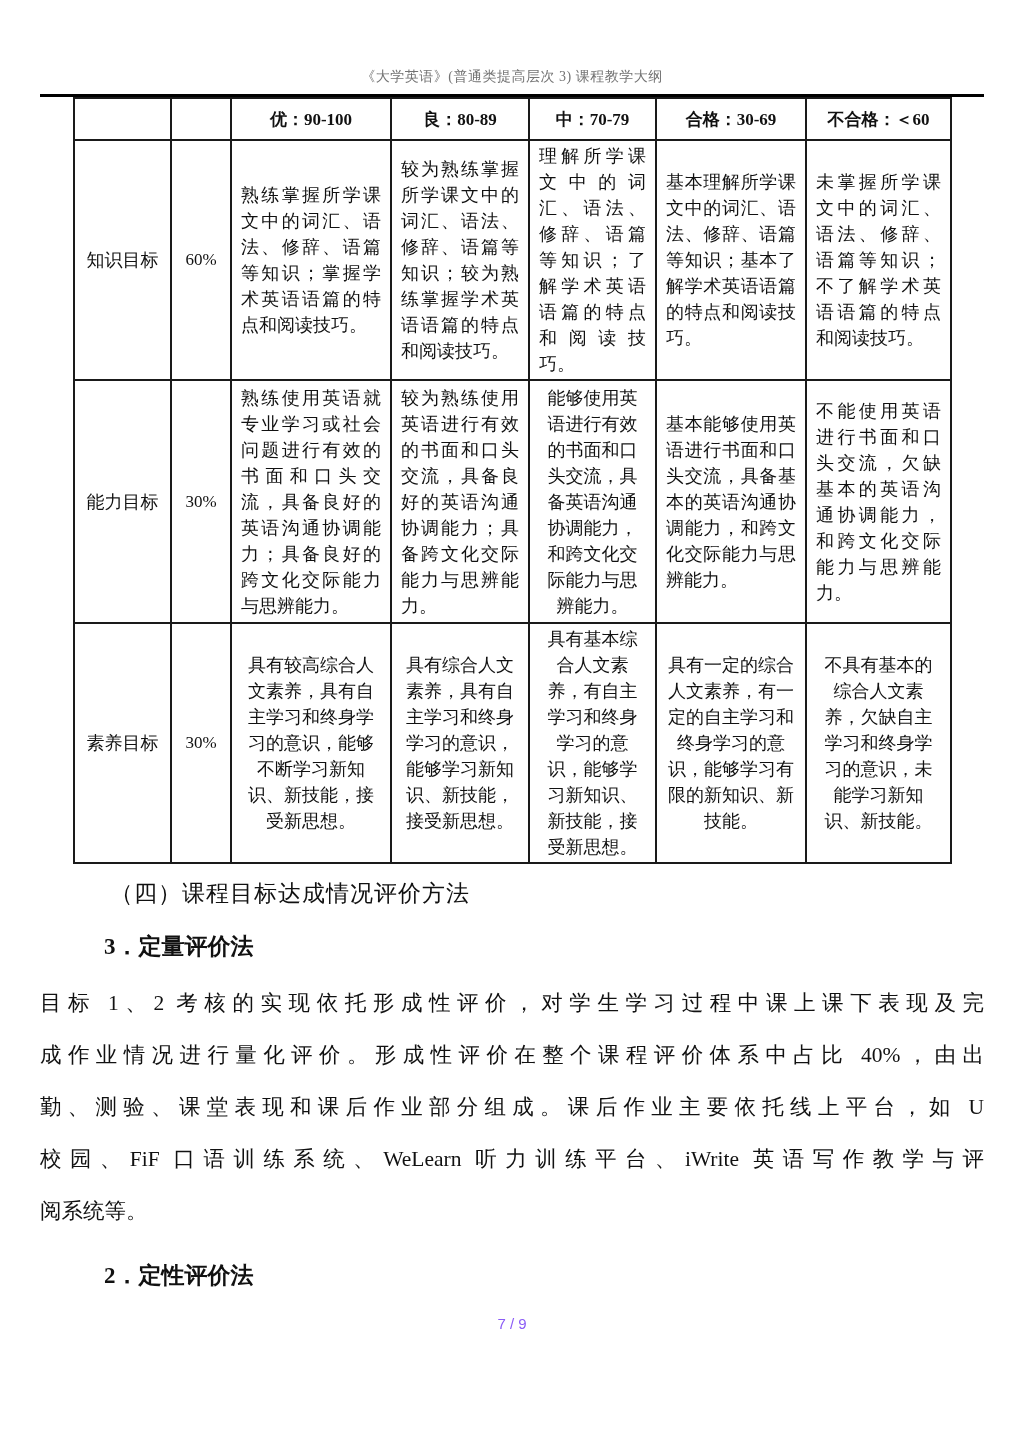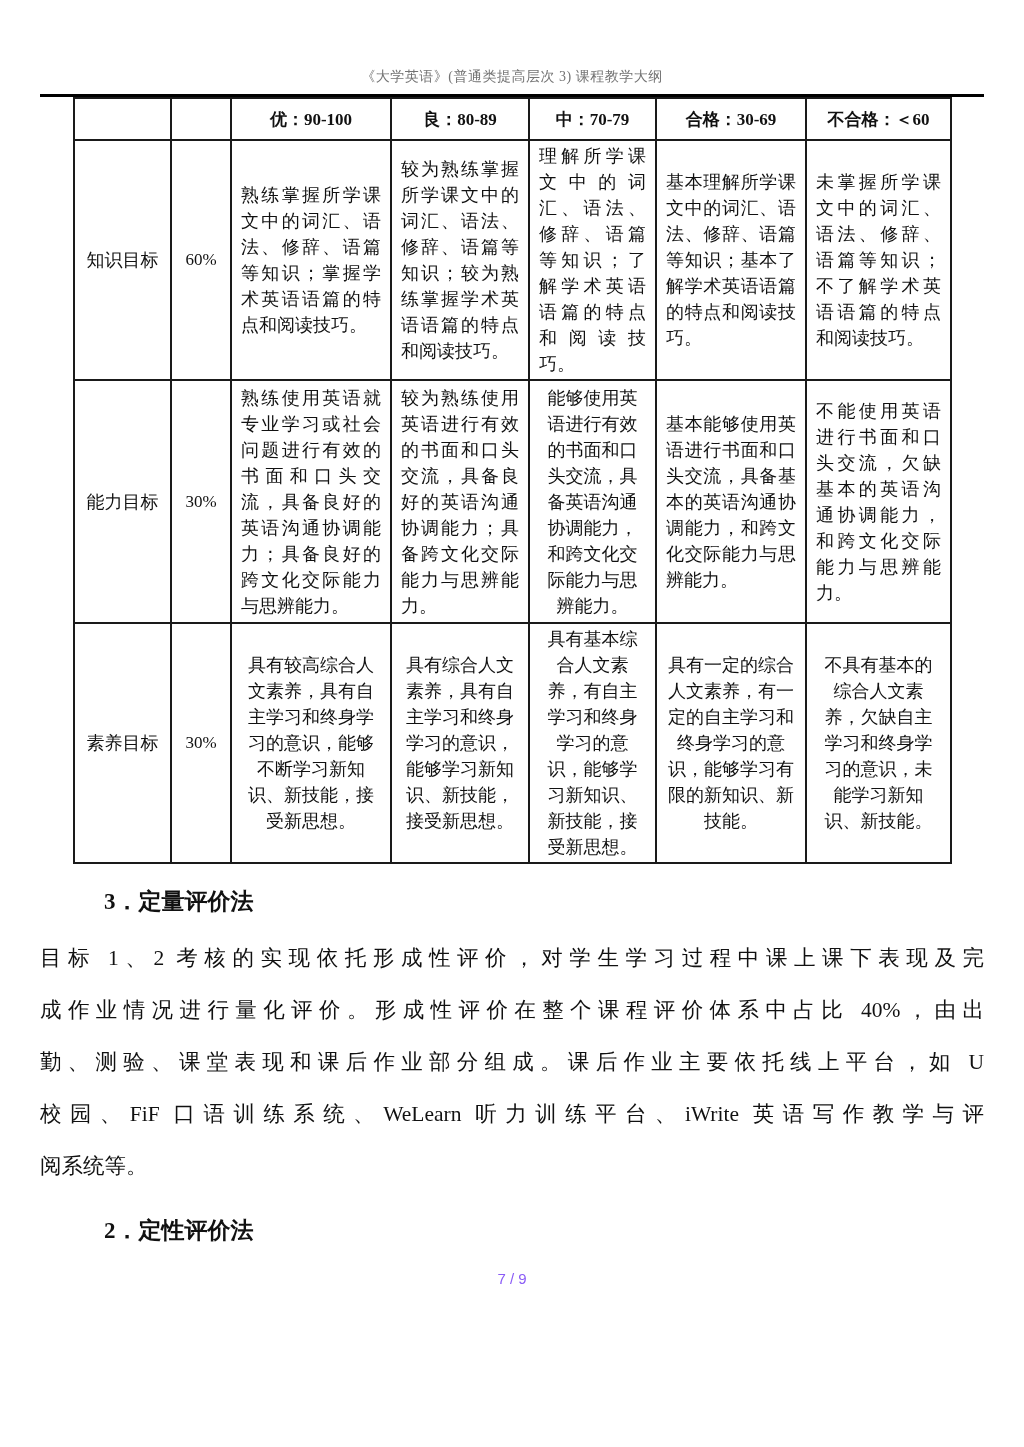--- a/index.html
+++ b/index.html
@@ -162,20 +162,21 @@
         <td class="obj-weight">30%</td>
         <td class="body-cell center">具有较高综合人文素养，具有自主学习和终身学习的意识，能够不断学习新知识、新技能，接受新思想。</td>
         <td class="body-cell center">具有综合人文素养，具有自主学习和终身学习的意识，能够学习新知识、新技能，接受新思想。</td>
         <td class="body-cell center">具有基本综合人文素养，有自主学习和终身学习的意识，能够学习新知识、新技能，接受新思想。</td>
         <td class="body-cell center">具有一定的综合人文素养，有一定的自主学习和终身学习的意识，能够学习有限的新知识、新技能。</td>
         <td class="body-cell center">不具有基本的综合人文素养，欠缺自主学习和终身学习的意识，未能学习新知识、新技能。</td>
       </tr>
     </tbody>
   </table>
 
+  <div class="heading4">（四）课程目标达成情况评价方法</div>
 
   <div class="subheading">3．定量评价法</div>
 
   <div class="paragraph">
     <div class="pline">目标 1、2 考核的实现依托形成性评价，对学生学习过程中课上课下表现及完</div>
     <div class="pline">成作业情况进行量化评价。形成性评价在整个课程评价体系中占比 40%，由出</div>
     <div class="pline">勤、测验、课堂表现和课后作业部分组成。课后作业主要依托线上平台，如 U</div>
     <div class="pline">校园、FiF 口语训练系统、WeLearn 听力训练平台、iWrite 英语写作教学与评</div>
     <div class="pline last">阅系统等。</div>
   </div>

